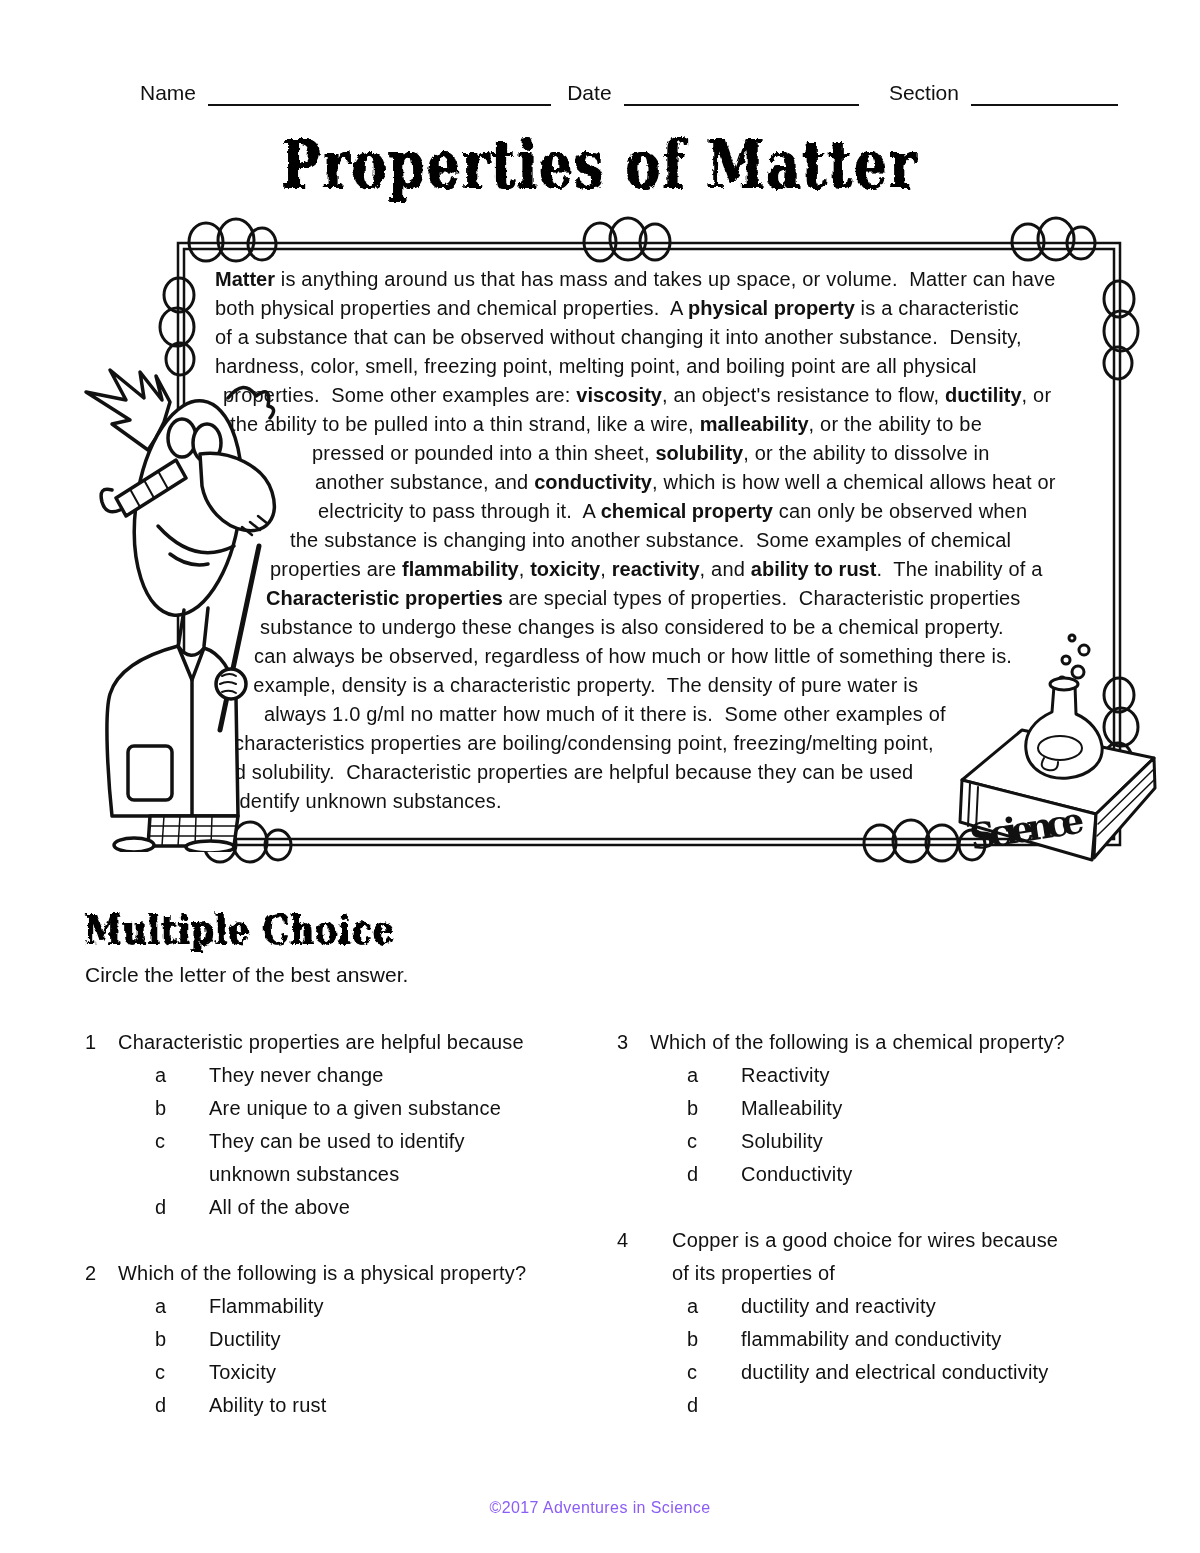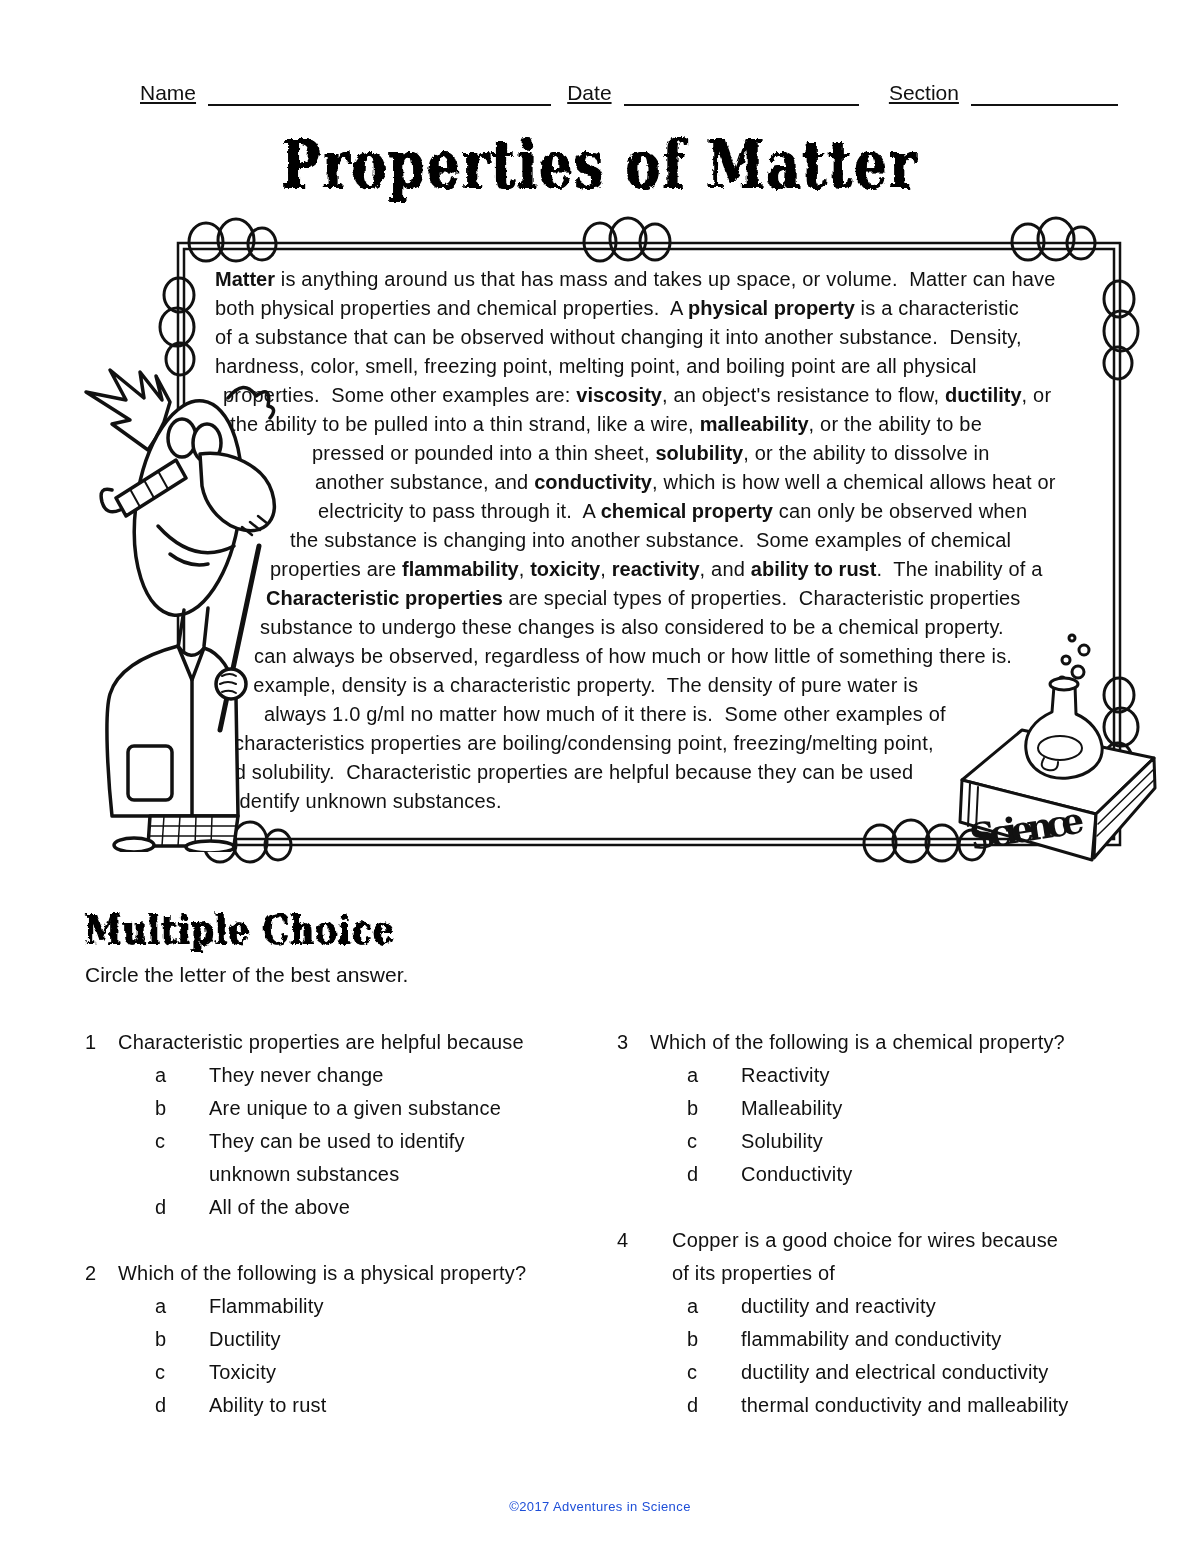--- a/index.html
+++ b/index.html
@@ -1,21 +1,21 @@
 <!DOCTYPE html>
 <html><head>
 <meta charset="utf-8">
 <style>
   html,body{margin:0;padding:0;background:#e8e8e8;}
   .page{position:relative;width:1200px;height:1553px;margin:0 auto;background:#ffffff;
         font-family:"Liberation Sans",sans-serif;color:#111;overflow:hidden;}
 
   
   .hdr{position:absolute;top:80px;left:140px;width:978px;display:flex;align-items:flex-end;
-       font-size:21px;line-height:26px;text-decoration:underline;}
+       font-size:21px;line-height:26px;}
   .hdr .lbl{white-space:nowrap;}
   .blank{border-bottom:2.5px solid #111;height:24px;}
   .blank-name{width:350px;margin:0 16px 0 12px;}
   .blank-date{width:240px;margin:0 30px 0 12px;}
   .blank-section{width:150px;margin:0 0 0 12px;}
 
   
   .grunge{font-family:"DejaVu Serif",serif;font-weight:bold;color:#000;
           filter:url(#grunge-filter);
           text-shadow:0.6px 0 0 #000,-0.6px 0 0 #000;}
@@ -63,21 +63,21 @@
   .q-col{width:532px;}
   .q-col:last-child{flex:1;}
   .question{margin-bottom:33px;font-size:20px;line-height:33px;letter-spacing:0.2px;}
   .q-head{display:flex;align-items:flex-start;}
   .q-num{width:33px;flex:none;}
   .question.q4 .q-num{width:55px;}
   .opt{display:flex;margin-left:70px;}
   .opt-letter{width:54px;flex:none;}
 
   .footer{position:absolute;top:1499px;left:0;width:100%;text-align:center;
-          font-size:13px;color:#1d4ed8;letter-spacing:0.4px;}
+          font-size:16px;color:#8b5cf6;letter-spacing:0.4px;}
 </style>
 </head>
 <body>
 
 <svg width="0" height="0" style="position:absolute" aria-hidden="true">
   <filter id="grunge-filter">
     <feTurbulence type="fractalNoise" baseFrequency="0.19" numOctaves="3" seed="7" result="n"></feTurbulence>
     <feDisplacementMap in="SourceGraphic" in2="n" scale="5"></feDisplacementMap>
   </filter>
 </svg>
@@ -358,22 +358,19 @@
             </span>
           </div>
           <div class="opt">
             <span class="opt-letter">c</span>
             <span class="opt-text">
               <div>ductility and electrical conductivity</div>
             </span>
           </div>
           <div class="opt">
             <span class="opt-letter">d</span>
-            <span class="opt-text">
-              <div>thermal conductivity and malleability</div>
-            </span>
           </div>
         </div>
       </div>
   </div>
 
   <div class="footer">©2017 Adventures in Science</div>
 </div>
 
 </body></html>

